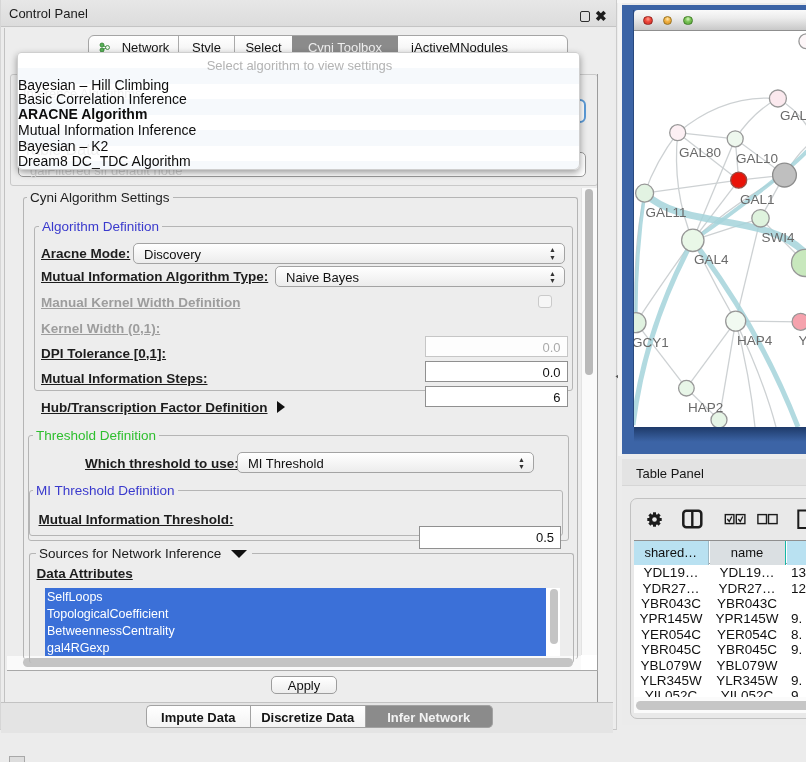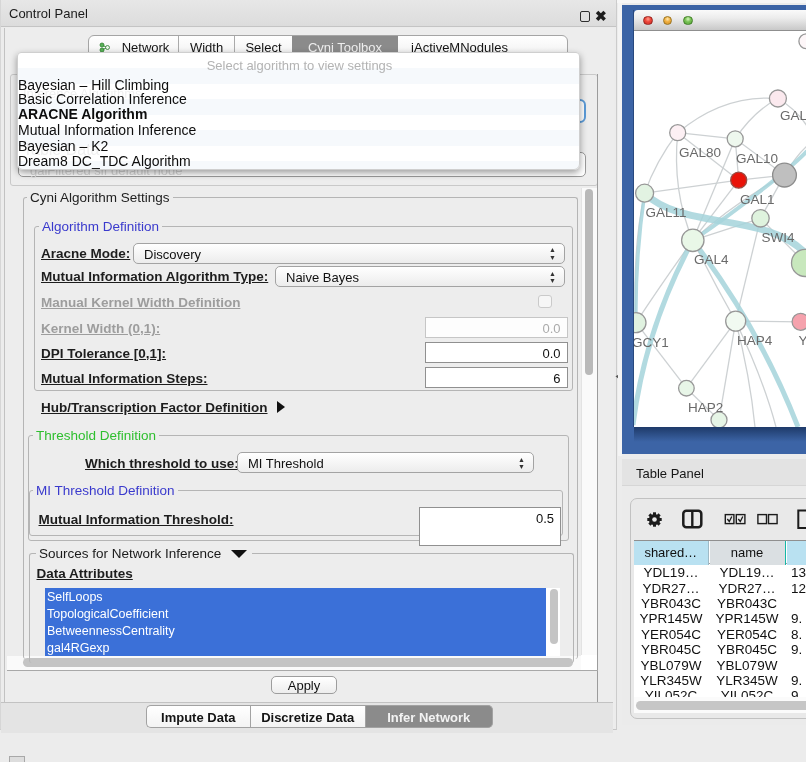--- a/index.html
+++ b/index.html
@@ -20,21 +20,21 @@
   
   .grp { position:absolute; border:1px solid #b5b5b5; border-radius:3px; }
   .grplabel { position:absolute; background:#ededed; padding:0 3px; font-size:13.5px; }
   .fldlabel { position:absolute; font-weight:bold; font-size:13.5px; color:#1d1d1d;text-decoration:underline; }
   .dis { color:#9d9d9d; }
   .combo { position:absolute; height:21px; border:1px solid #a3a3a3; border-radius:5px;
            background:linear-gradient(#ffffff,#ececec); font-size:13px; color:#111; }
   .combo .ct { position:absolute; left:10px; top:3px; }
   .combo .arr { position:absolute; right:8px; top:2.5px; font-size:7px; color:#333; line-height:7.5px; letter-spacing:0; }
   .tf { position:absolute; height:21px; border:1px solid #909090; background:#fff; font-size:13px;
-        color:#101010; text-align:right; padding:3px 6px 0 0; }
+        color:#101010; text-align:right; padding:3px 6px 0 0;margin-top:19px; }
   .tfdis { border:1px solid #c6c6c6; background:#fdfdfd; color:#aaaaaa; }
 
   
   #attrlist { left:45px; top:588px; width:515px; height:68px; background:#ffffff; overflow:hidden; }
   .li { position:absolute; left:0; width:501px; height:17px; background:#3b70d8; color:#ffffff;
         font-size:12.5px; padding:2px 0 0 2px; }
 
   
   #popup { left:17px; top:52px; width:563px; height:118px; background:repeating-linear-gradient(#ffffff 0, #ffffff 15.5px, #f6f9fc 15.5px, #f6f9fc 31px);
            border:1px solid #cfcfcf; border-radius:4px 4px 6px 6px;
@@ -76,21 +76,21 @@
 
 <div class="abs" style="left:88px;top:34.5px;width:480px;height:23px;border:1px solid #a5a5a5;border-radius:6px;background:linear-gradient(#ffffff,#f0f0f0);overflow:hidden">
   <svg width="11" height="11" style="position:absolute;left:10px;top:6px" viewBox="0 0 11 11">
     <path d="M3,3 L8,5.5 M3,8 L8,5.5" stroke="#3f8f3f" stroke-width="1" fill="none"></path>
     <circle cx="3" cy="3" r="2" fill="#57b357" stroke="#2f7f2f" stroke-width="0.8"></circle>
     <circle cx="3" cy="8" r="2" fill="#57b357" stroke="#2f7f2f" stroke-width="0.8"></circle>
     <circle cx="8.5" cy="5.5" r="2" fill="#eaf6ea" stroke="#2f7f2f" stroke-width="0.8"></circle>
   </svg>
   <div class="abs" style="left:24px;top:4px;width:65px;text-align:center;color:#141414">Network</div>
   <div class="abs" style="left:89px;top:0;width:1px;height:23px;background:#aaaaaa"></div>
-  <div class="abs" style="left:90px;top:4px;width:55px;text-align:center;color:#141414">Width</div>
+  <div class="abs" style="left:90px;top:4px;width:55px;text-align:center;color:#141414">Style</div>
   <div class="abs" style="left:145px;top:0;width:1px;height:23px;background:#aaaaaa"></div>
   <div class="abs" style="left:146px;top:4px;width:57px;text-align:center;color:#141414">Select</div>
   <div class="abs" style="left:203px;top:0;width:106px;height:23px;background:#8b8b8b"></div>
   <div class="abs" style="left:203px;top:4px;width:106px;text-align:center;color:#efefef">Cyni Toolbox</div>
   <div class="abs" style="left:309px;top:4px;width:123px;text-align:center;color:#141414">jActiveMNodules</div>
 </div>
 
 <div class="abs" style="left:10px;top:74px;width:588px;height:112px;border:1px solid #c9c9c9;border-radius:3px;background:#ededed"></div>
 <div class="abs" style="left:18px;top:99px;width:568px;height:24px;border:2.5px solid #5b9bd8;border-radius:6px;background:#fff"></div>
 <div class="abs" style="left:18px;top:152px;width:568px;height:25px;border:1px solid #9a9a9a;border-radius:5px;background:#fff"></div>
@@ -143,21 +143,21 @@
 <div class="fldlabel" style="left:85px;top:456px">Which threshold to use:</div>
 <div class="combo" style="left:237px;top:452px;width:297px">
     <span class="ct">MI Threshold</span>
     <span class="arr">▲<br>▼</span>
   </div>
 
 <div class="grp" style="left:29px;top:489.5px;width:534px;height:46px;"></div>
 <div class="grplabel" style="left:33px;top:483px;color:#3a3acd">MI Threshold Definition</div>
 
 <div class="fldlabel" style="left:38.5px;top:512px">Mutual Information Threshold:</div>
-<div class="tf abs" style="left:419px;top:507px;width:142px;height:39px">0.5</div>
+<div class="tf abs" style="left:419px;top:507px;width:142px;height:23px">0.5</div>
 
 <div class="grp" style="left:29px;top:553px;width:545px;height:110px;border-bottom:none"></div>
 <div class="grplabel" style="left:36px;top:546px;color:#1a1a1a;width:216px">Sources for Network Inference</div>
 <div class="abs" style="left:231px;top:550px;width:0;height:0;border-top:8px solid #111;border-left:8px solid transparent;border-right:8px solid transparent"></div>
 
 <div class="fldlabel" style="left:36.5px;top:566px">Data Attributes</div>
 <div id="attrlist" class="abs">
   <div class="li" style="top:17px">TopologicalCoefficient</div>
   <div class="li" style="top:0">SelfLoops</div>
   <div class="li" style="top:34px">BetweennessCentrality</div>

